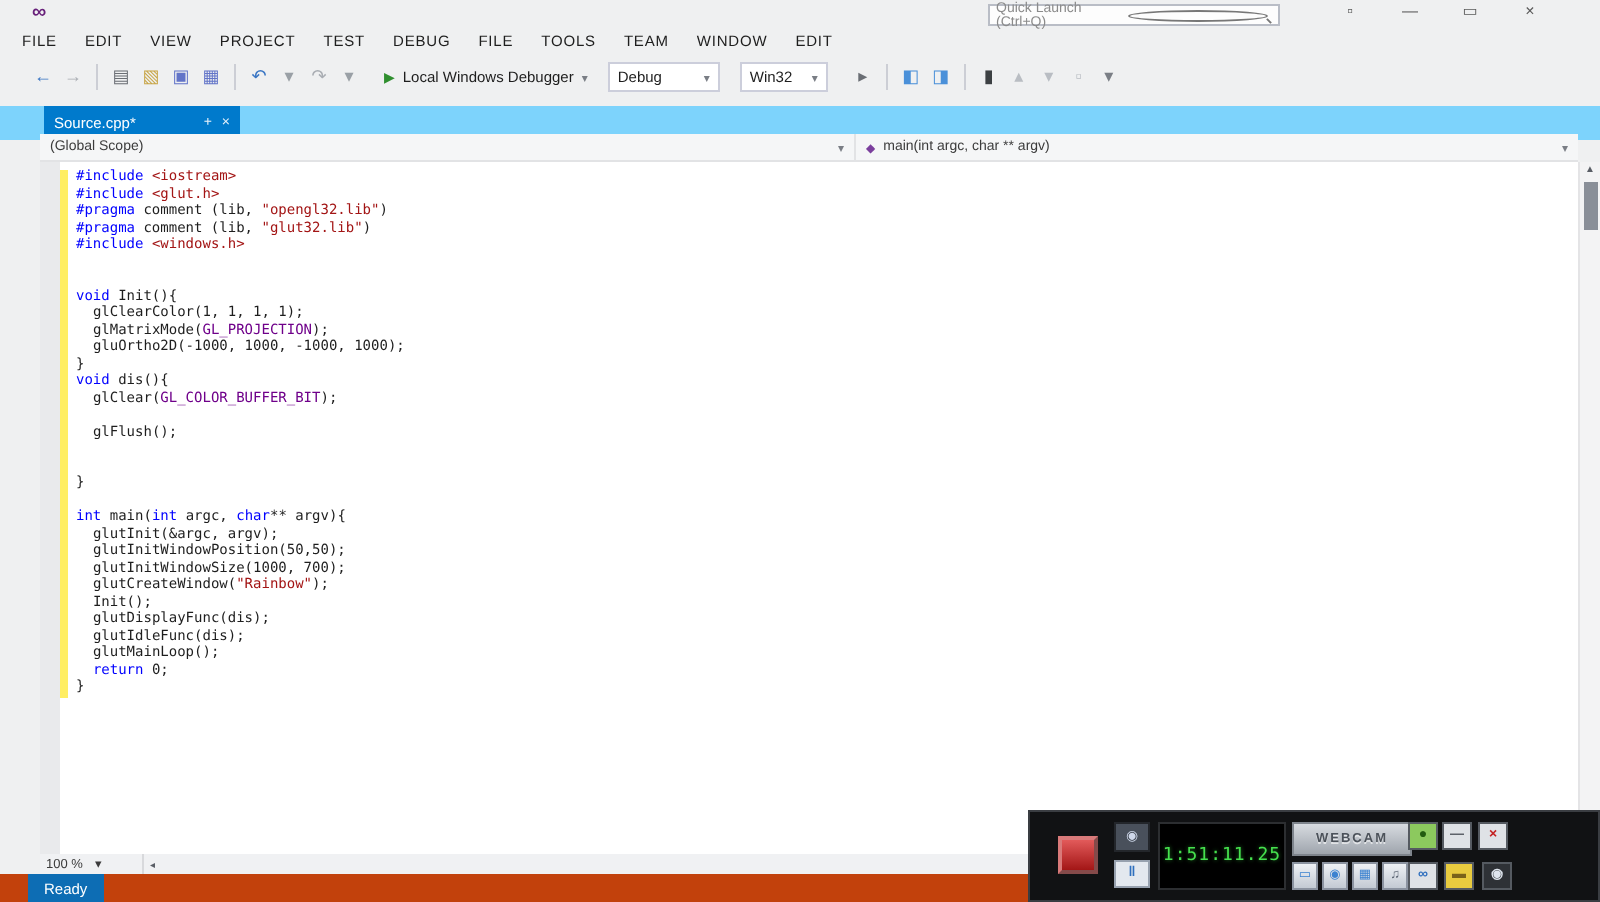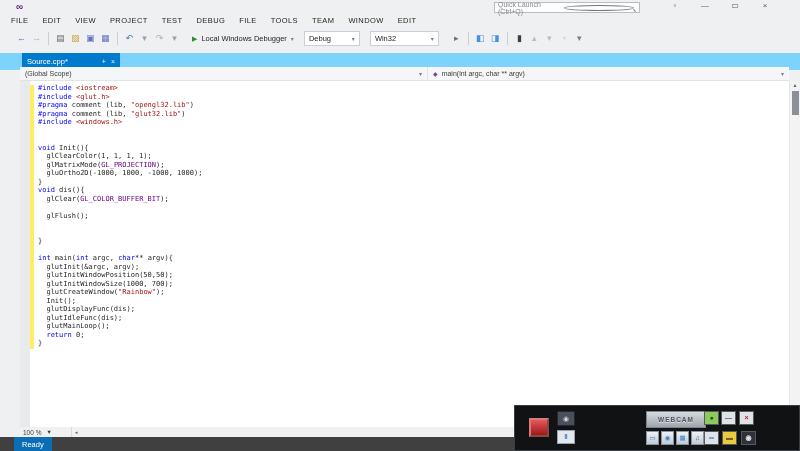--- a/index.html
+++ b/index.html
@@ -68,21 +68,21 @@
   .vthumb{position:absolute;left:2px;top:10px;width:7px;height:24px;background:#8a8f98;}
 
   
   .hscrollrow{left:20px;top:427px;width:769px;height:10px;background:#f0f1f3;display:flex;align-items:center;}
   .zoom-combo{width:52px;height:10px;border-right:1px solid #d8d9dc;display:flex;align-items:center;padding:0 3px;box-sizing:border-box;}
   .zoom-combo span{font-size:6.5px;color:#3b3b3b;flex:1;}
   .h-arr{font-size:5px;color:#5a5e66;padding:0 3px;}
   .htrack{flex:1;height:100%;}
 
   
-  .statusbar{left:0;top:437px;width:800px;height:14px;background:#404040;}
+  .statusbar{left:0;top:437px;width:800px;height:14px;background:#c2410c;}
   .ready-seg{left:14px;top:0;height:14px;padding:0 8px;background:#0d6db4;display:flex;align-items:center;}
   .ready-seg span{font-size:7.5px;color:#ffffff;}
 
   
   .recorder{left:514px;top:405px;width:286px;height:46px;background:#111214;border:1px solid #3a3d42;box-sizing:border-box;}
   .stop-button{left:14px;top:12px;width:20px;height:19px;background:linear-gradient(#e25a5a,#a31616);
       border:2px outset #d97a7a;box-sizing:border-box;}
   .photo-button{left:42px;top:5px;width:18px;height:15px;background:#49505b;border:1px solid #23262b;
       box-sizing:border-box;color:#cfd8ea;font-size:7px;text-align:center;line-height:13px;}
   .pause-button{left:42px;top:24px;width:18px;height:14px;background:#e3e8ef;border:1px solid #97a1af;
@@ -149,21 +149,21 @@
     </span>
   <span class="run-button">
     <span class="run-play">▶</span>
     <span class="run-label">Local Windows Debugger</span>
     <span class="caret">▾</span>
   </span>
   <span class="combo" style="width:56px;">
     <span class="combo-text">Debug</span>
     <span class="caret">▾</span>
   </span>
-  <span class="combo" style="width:69px;">
+  <span class="combo" style="width:44px;">
     <span class="combo-text">Win32</span>
     <span class="caret">▾</span>
   </span>
   <span style="display:flex;align-items:center;">
       <span class="tb-icon" style="color: rgb(106, 110, 116);">▸</span>
       <span class="tb-sep"></span>
       <span class="tb-icon" style="color: rgb(74, 144, 217);">◧</span>
       <span class="tb-icon" style="color: rgb(74, 144, 217);">◨</span>
       <span class="tb-sep"></span>
       <span class="tb-icon" style="color: rgb(60, 64, 67);">▮</span>
@@ -219,20 +219,23 @@
 <div class="abs statusbar">
   <div class="abs ready-seg">
     <span>Ready</span>
   </div>
 </div>
 
 <div class="abs recorder">
   <div class="abs stop-button"></div>
   <div class="abs photo-button">◉</div>
   <div class="abs pause-button">‖</div>
+  <div class="abs lcd">
+    <span>1:51:11.25</span>
+  </div>
   <div class="abs rec-panel-label">
     <span>WEBCAM</span>
   </div>
   <div class="abs capture-row">
       <span class="cap-btn" style="color: rgb(59, 130, 208);">▭</span>
       <span class="cap-btn" style="color: rgb(59, 130, 208);">◉</span>
       <span class="cap-btn" style="color: rgb(59, 130, 208);">▦</span>
       <span class="cap-btn" style="color: rgb(90, 100, 114);">♫</span>
     </div>
   <div class="abs">

